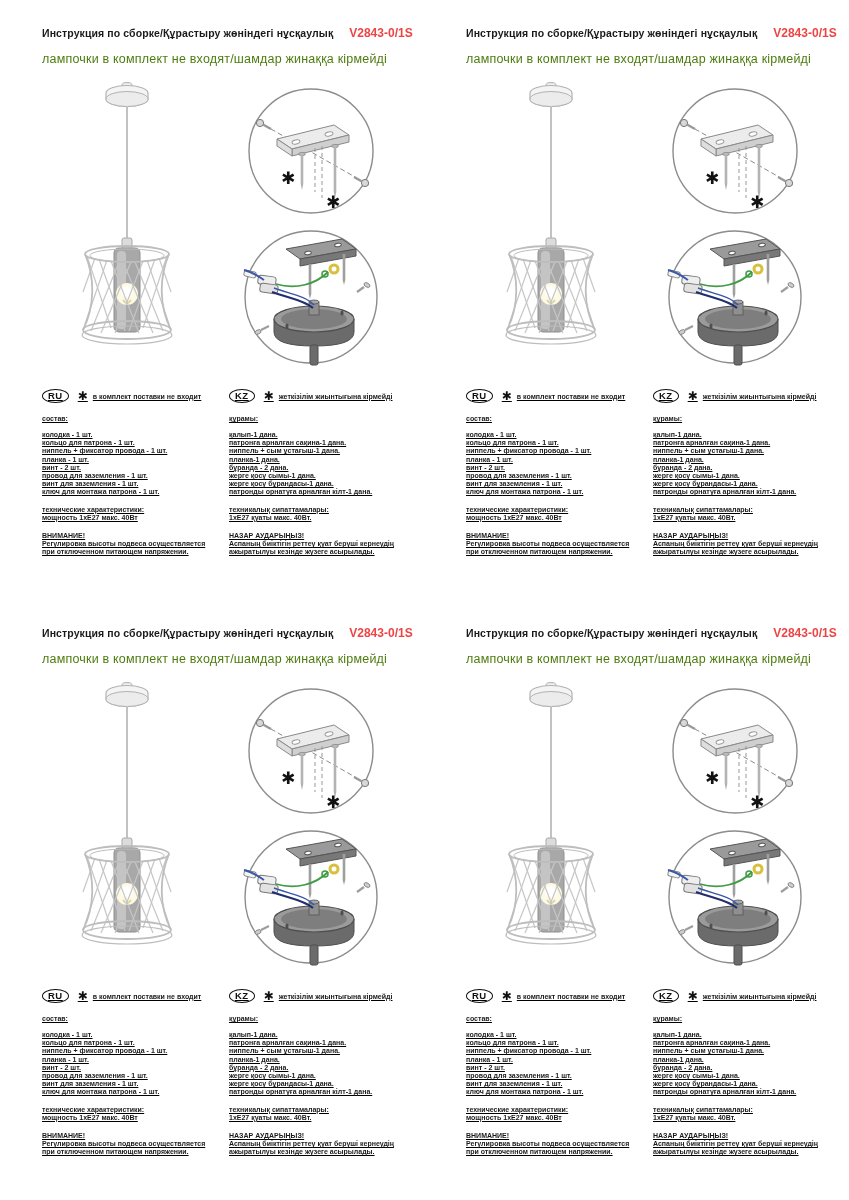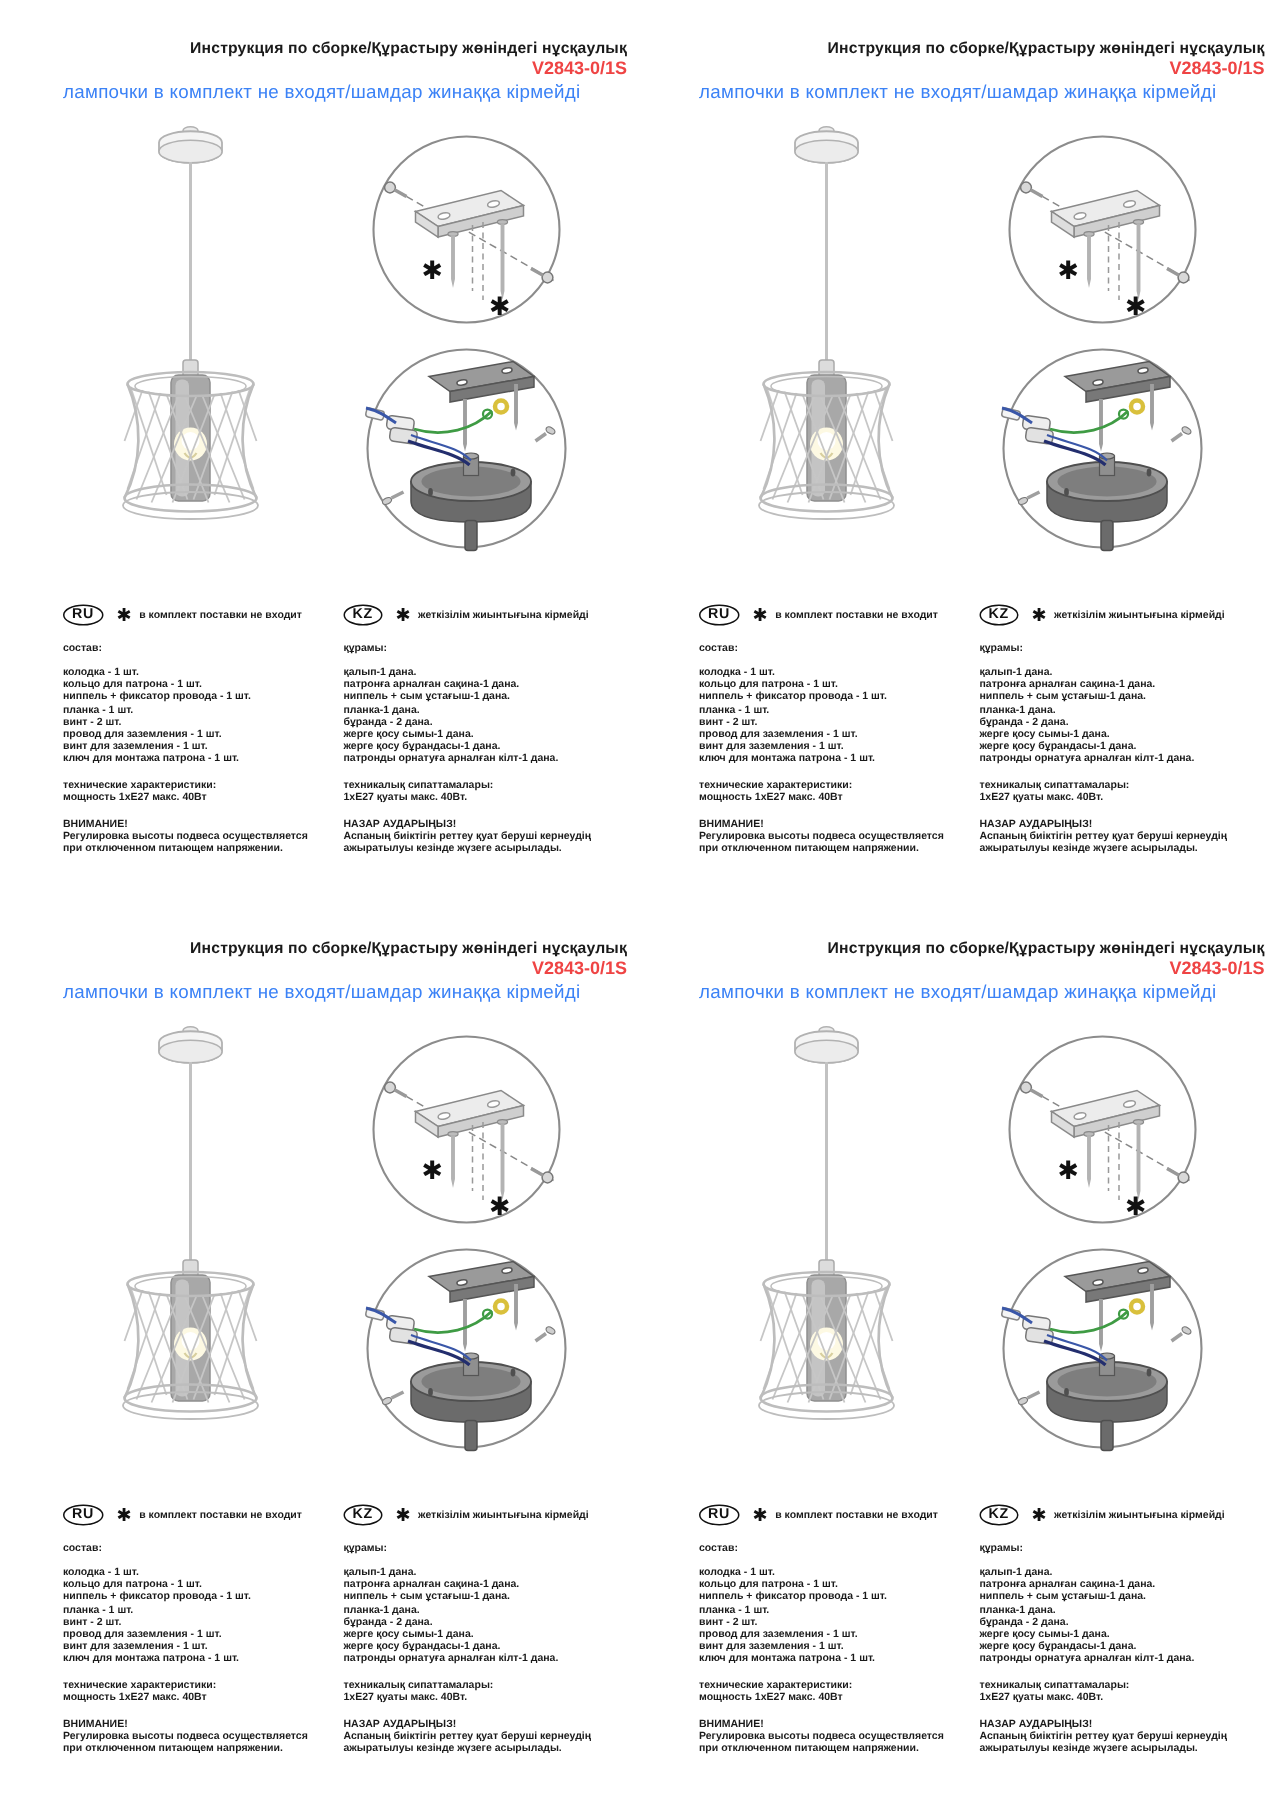--- a/index.html
+++ b/index.html
@@ -3,30 +3,30 @@
 <meta charset="utf-8">
 <style>
   * { margin:0; padding:0; box-sizing:border-box; }
   html,body { background:#e9e9e9; }
   body { font-family:"Liberation Sans","DejaVu Sans",sans-serif; }
   #page {
     width:849px; height:1200px; background:#ffffff; margin:0 auto;
     display:grid; grid-template-columns:424px 425px; grid-template-rows:600px 600px;
   }
   .panel { position:relative; padding:26px 6px 0 42px; overflow:hidden; }
-  .header-line1 { display:flex; align-items:flex-end; white-space:nowrap;flex-direction:column; }
+  .header-line1 { display:flex; align-items:center; white-space:nowrap; }
   .title1 { font-size:10.5px; font-weight:bold; color:#1a1a1a; letter-spacing:0.1px; }
   .model  { font-size:12px;  font-weight:bold; color:#ef4444; margin-left:16px; }
-  .title2 { font-size:12.5px; color:#3b82f6; margin-top:2px; letter-spacing:0.2px; }
+  .title2 { font-size:12.5px; color:#4d7c0f; margin-top:12px; letter-spacing:0.2px; }
   .figures { display:flex; margin-top:6px; height:302px; }
   .lamp-svg { width:130px; height:285px; margin-left:20px; flex:none; }
   .circles { margin-left:38px; display:flex; flex-direction:column; flex:none; }
   .circle-svg-top    { width:162px; height:136px; margin-top:12px; }
   .circle-svg-bottom { width:162px; height:150px; margin-top:2px; }
-  .info { display:flex; margin-top:26px; }
+  .info { display:flex; margin-top:14px;text-decoration:underline; }
   .col { width:181px; flex:none; }
   .col.kz { margin-left:6px; width:190px; }
   .badge-row { display:flex; align-items:center; height:16px; }
   .badge {
     display:inline-block; border:1.6px solid #111; border-radius:50%;
     padding:0 5px; font-weight:bold; font-size:9.5px; line-height:12px;
     color:#111; letter-spacing:0.5px;
   }
   .ast { font-weight:bold; font-size:12px; color:#111; margin:0 5px 0 9px; line-height:10px; }
   .note { font-weight:bold; font-size:7px; color:#1a1a1a; }

